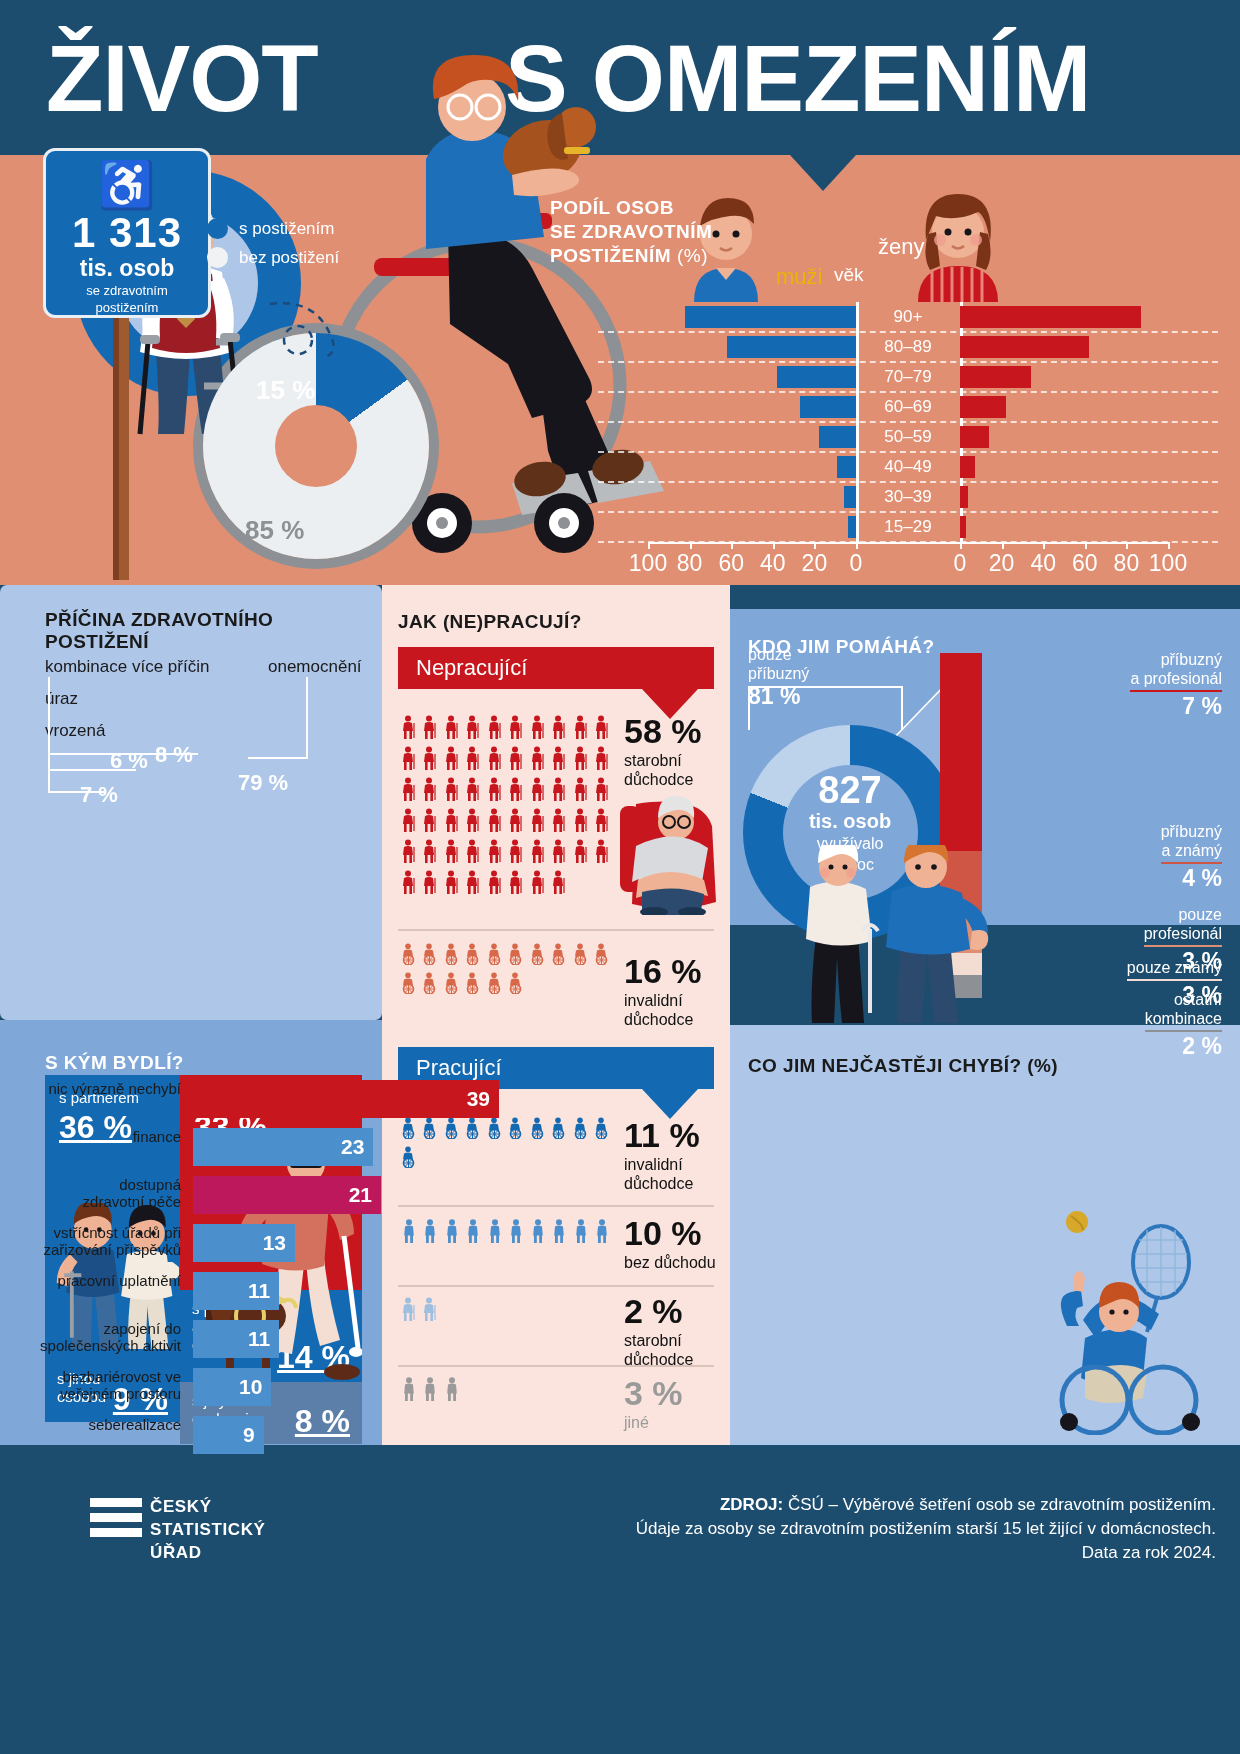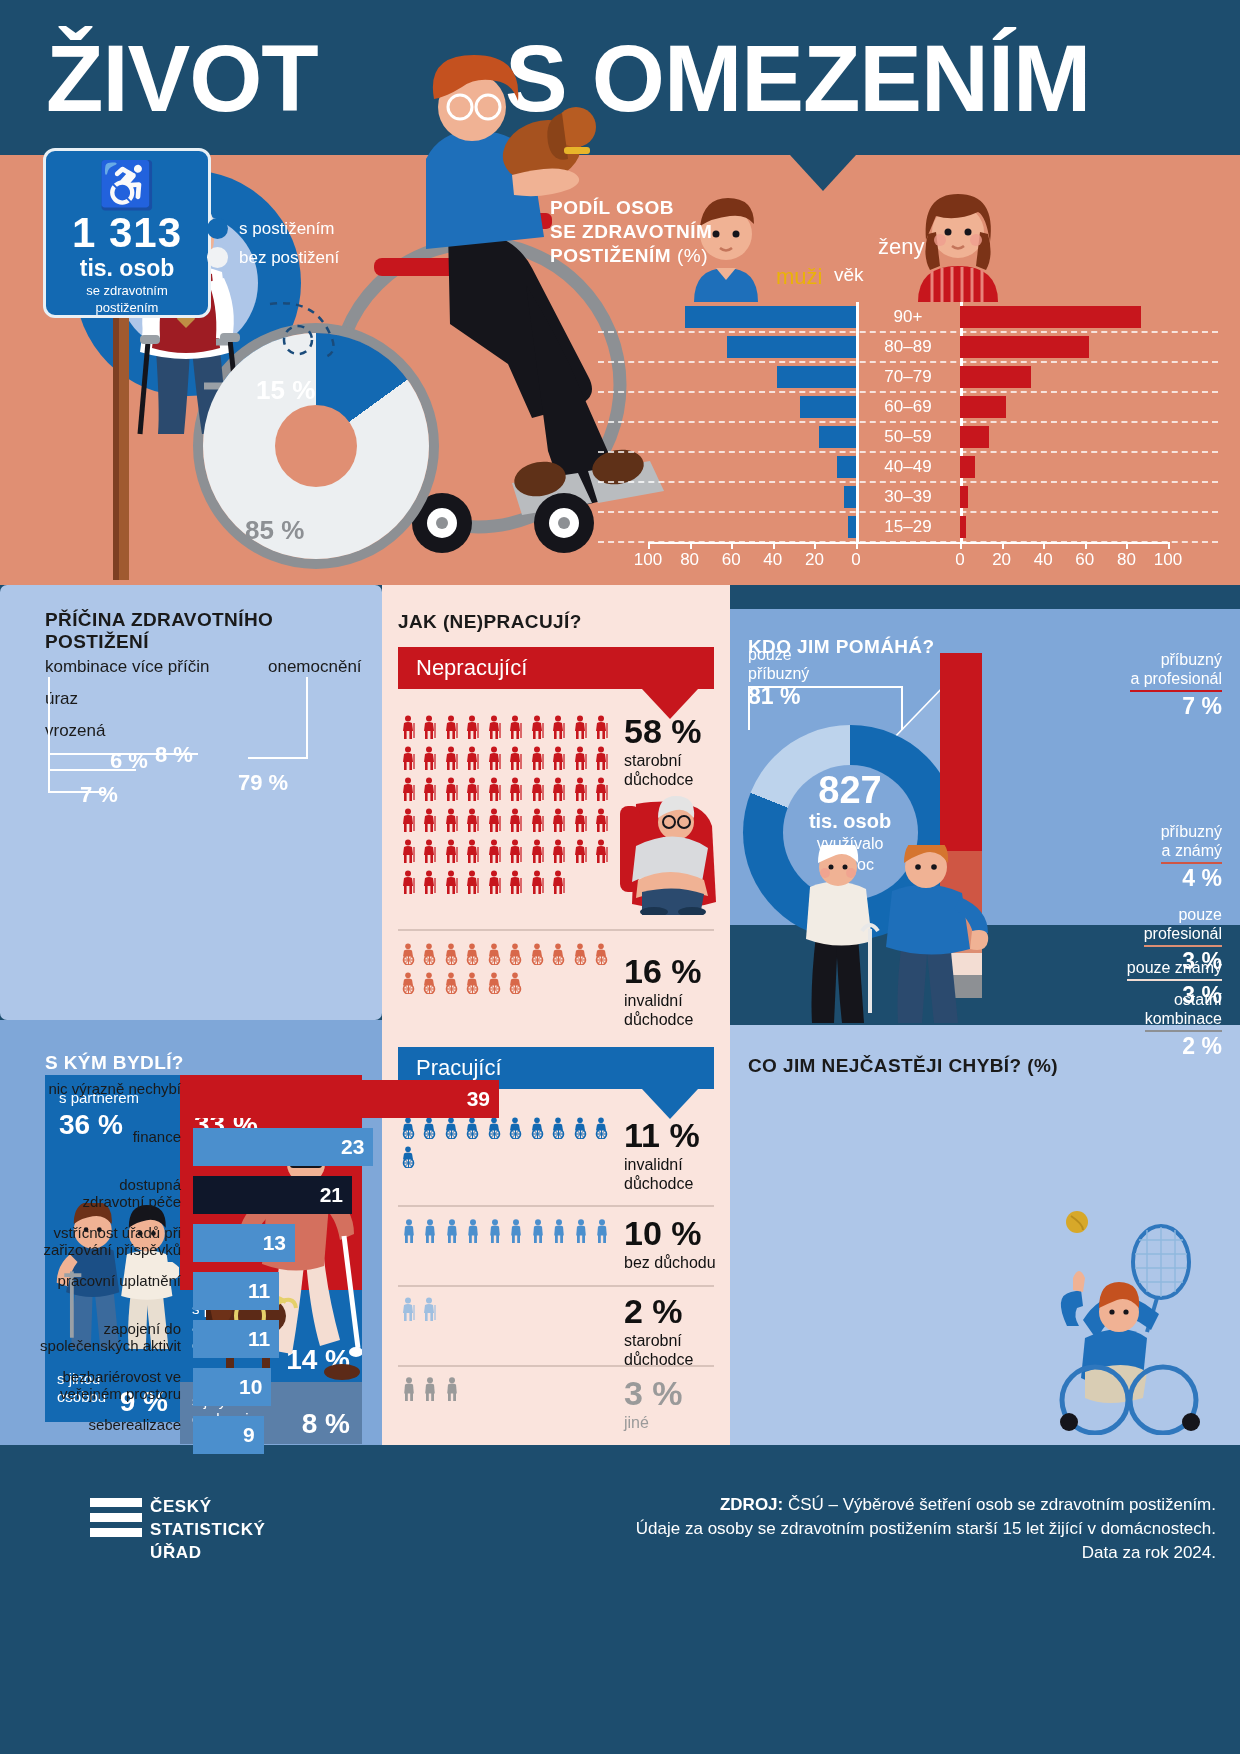--- a/index.html
+++ b/index.html
@@ -94,21 +94,21 @@
   .pyr-bar-f { position:absolute; left:50%;  top:4px; height:22px; background:#c7161d; margin-left:52px;}
   .pyr-cat {
     position:absolute; left:50%; transform:translateX(-50%); top:3px; width:104px;
     text-align:center; color:#fff; font-size:17px; line-height:24px;
   }
   #pyr-center-l { position:absolute; left:50%; margin-left:-52px; top:0; bottom:0; width:3px; background:#fff; }
   #pyr-center-r { position:absolute; left:50%; margin-left:52px;  top:0; bottom:0; width:3px; background:#fff; }
 
   #pyr-axis { position:absolute; left:598px; top:542px; width:620px; height:30px; z-index:5;}
   #pyr-axis .tick { position:absolute; top:0; width:2px; height:7px; background:#fff; }
-  #pyr-axis .tlab { position:absolute; top:8px; transform:translateX(-50%); color:#fff; font-size:17px; }
+  #pyr-axis .tlab { position:absolute; top:8px; transform:translateX(-50%); color:#fff; font-size:23px; }
 
   
   #sec-pricina {
     position:absolute; left:0; top:585px; width:382px; height:435px; background:#aec6e8;border-radius:7px;
   }
   .sec-h { font-weight:bold; font-size:19px; letter-spacing:.4px; }
   #pricina-h { position:absolute; left:45px; top:24px; color:#1a1a1a; }
   .pr-lab { position:absolute; font-size:17px; color:#1a1a1a; }
   .pr-line { position:absolute; border-left:2px solid #fff; border-bottom:2px solid #fff; }
   #pr-donut {
@@ -140,21 +140,21 @@
   #cell-partner-dalsi {
     position:absolute; left:180px; top:1290px; width:182px; height:92px; background:#1369b2; color:#fff;
   }
   #cell-jinou {
     position:absolute; left:45px; top:1360px; width:135px; height:62px; background:#1369b2; color:#fff;
   }
   #cell-jinymi {
     position:absolute; left:180px; top:1382px; width:182px; height:62px; background:#5b7fa8; color:#fff;
   }
   .bcell-lab { font-size:15px; line-height:18px; }
-  .bcell-val { font-size:28px; font-weight:bold; }
+  .bcell-val { font-size:32px; font-weight:bold;text-decoration:underline; }
 
   
   #sec-work {
     position:absolute; left:382px; top:585px; width:348px; height:860px; background:#fae4dd;
   }
   #work-h { position:absolute; left:16px; top:26px; color:#1a1a1a; }
   .banner {
     position:absolute; left:16px; width:316px; height:42px; color:#fff;
     font-size:22px; padding:8px 0 0 18px;
   }
@@ -1487,21 +1487,21 @@
       <div class="ch-row">
         <div class="ch-lab">nic výrazně nechybí</div>
         <div class="ch-bar" style="width: 306px; background: rgb(199, 22, 29);">39</div>
       </div>
       <div class="ch-row">
         <div class="ch-lab">finance</div>
         <div class="ch-bar" style="width: 180.462px; background: rgb(75, 143, 205);">23</div>
       </div>
       <div class="ch-row">
         <div class="ch-lab">dostupná<br>zdravotní péče</div>
-        <div class="ch-bar" style="width: 159px; background: #0f172a;">21</div>
+        <div class="ch-bar" style="width: 188px; background: #be185d;">21</div>
       </div>
       <div class="ch-row">
         <div class="ch-lab">vstřícnost úřadů při<br>zařizování příspěvků</div>
         <div class="ch-bar" style="width: 102px; background: rgb(75, 143, 205);">13</div>
       </div>
       <div class="ch-row">
         <div class="ch-lab">pracovní uplatnění</div>
         <div class="ch-bar" style="width: 86.3077px; background: rgb(75, 143, 205);">11</div>
       </div>
       <div class="ch-row">

